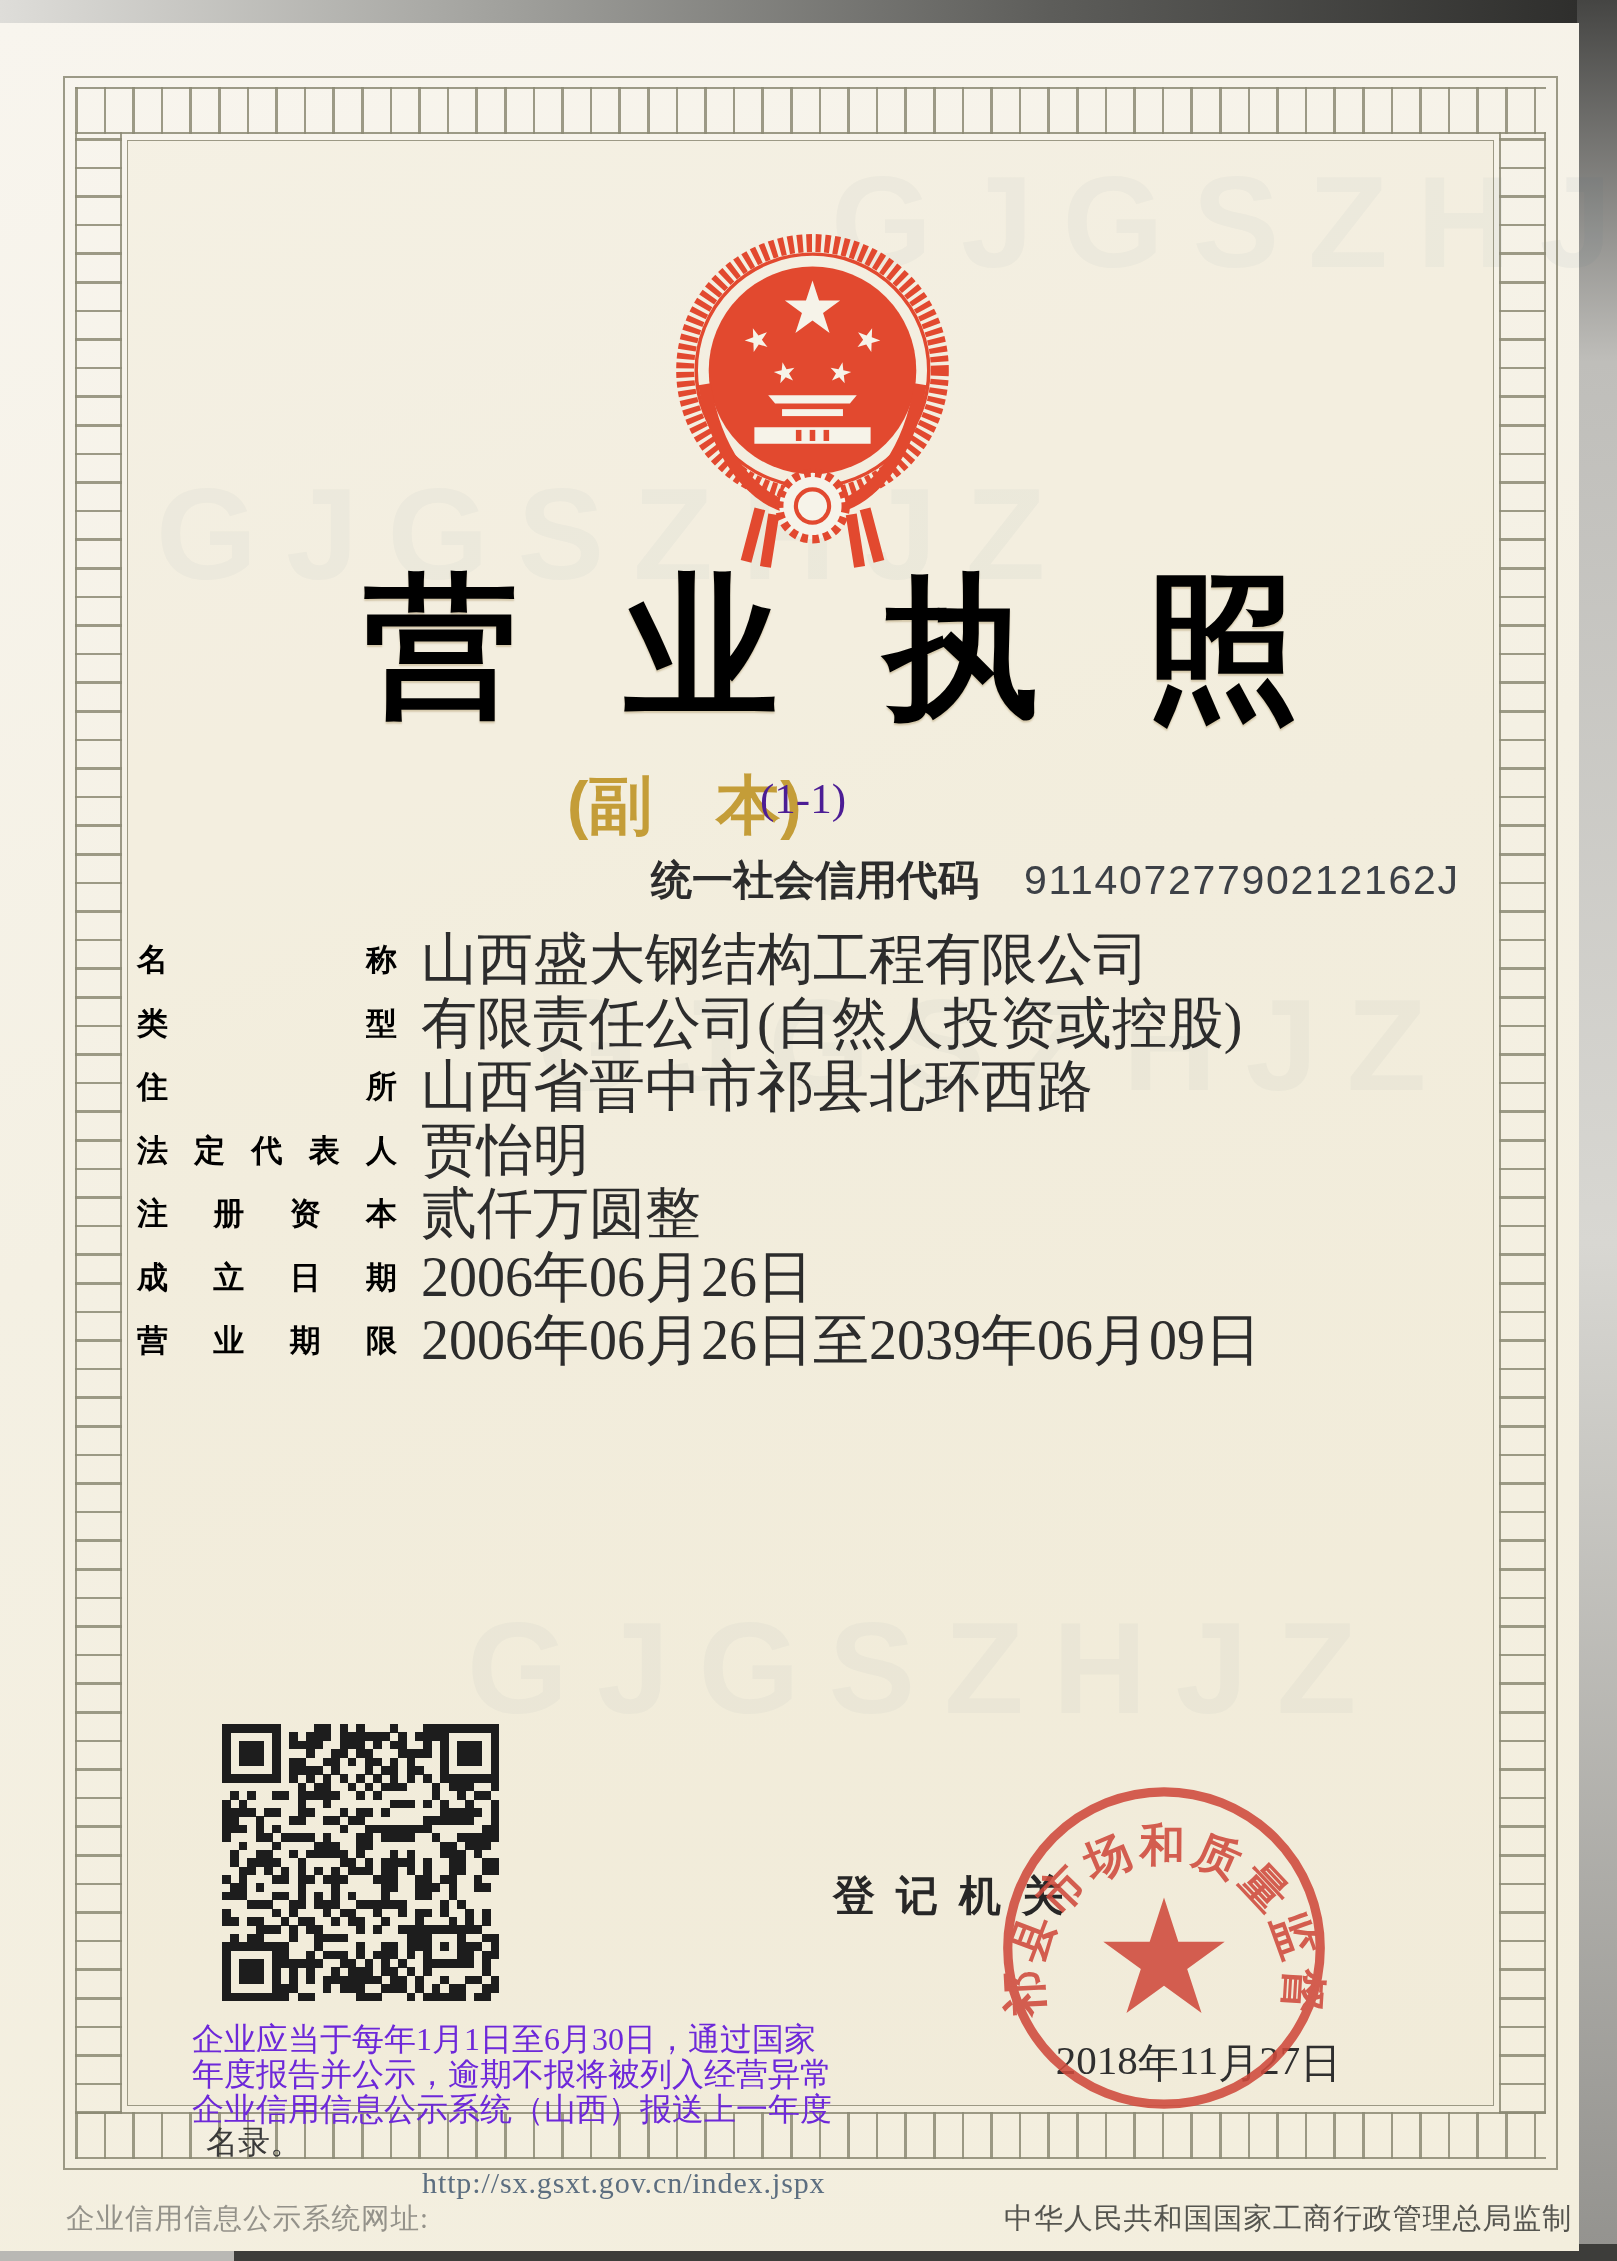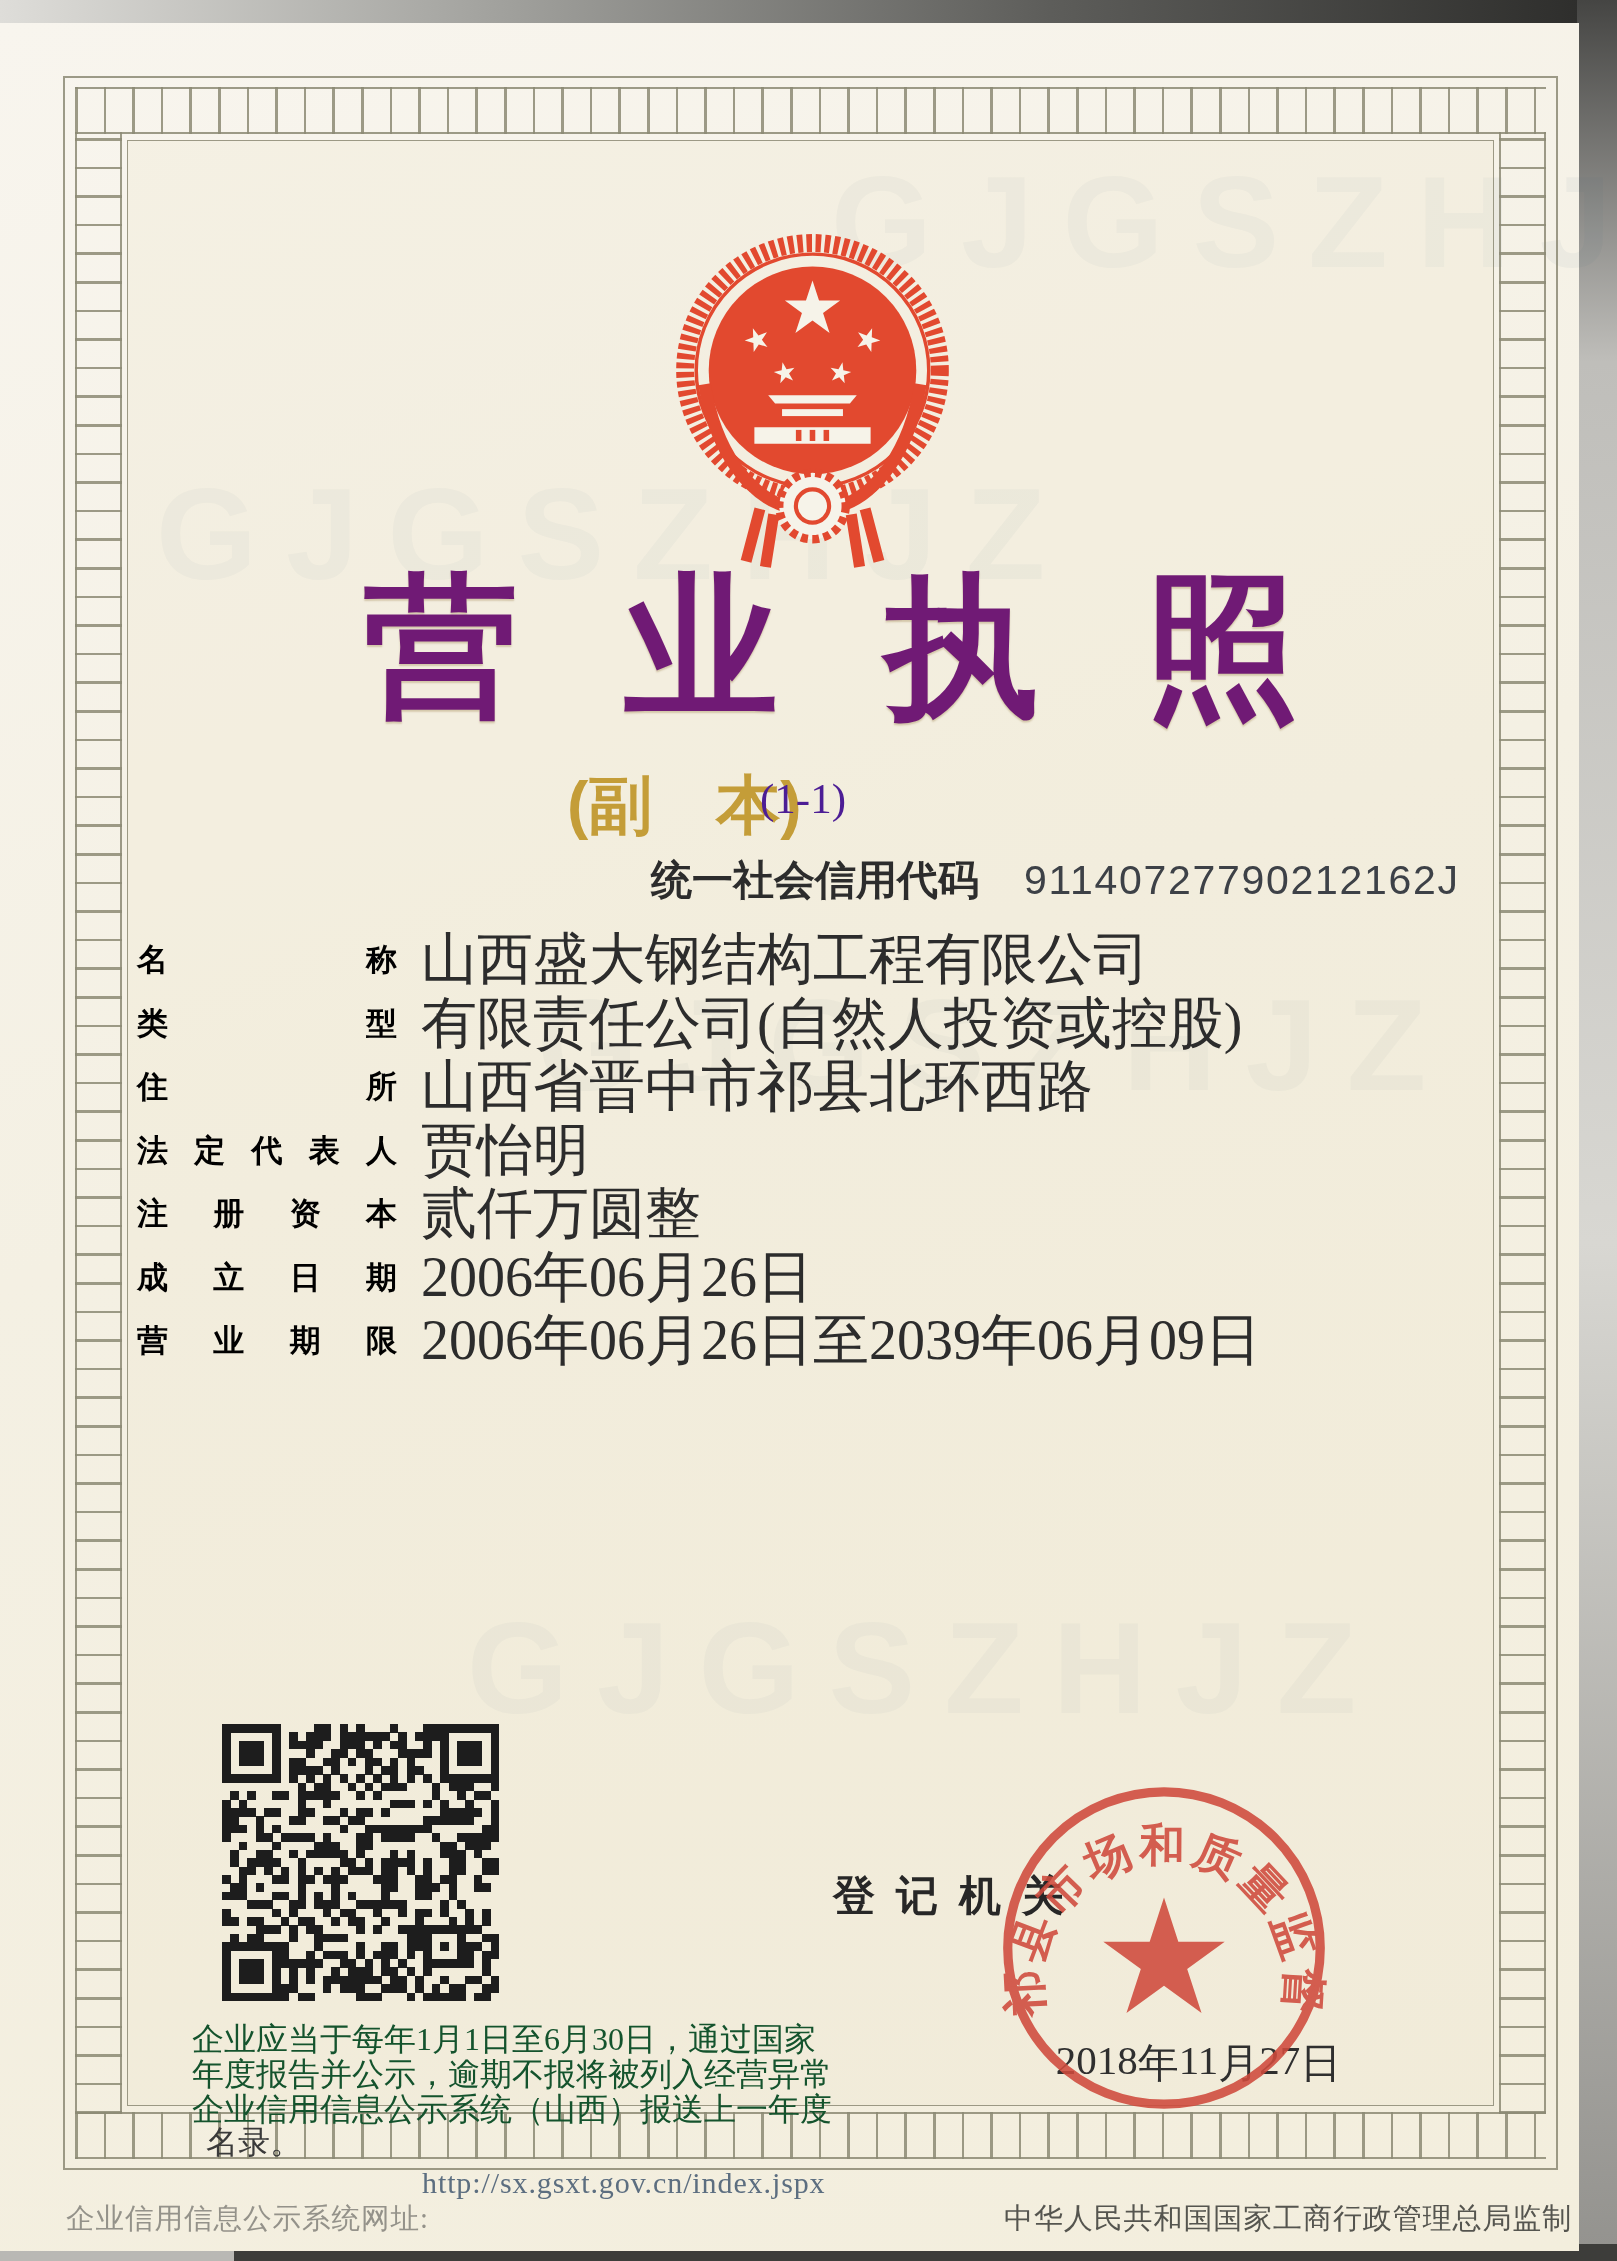--- a/index.html
+++ b/index.html
@@ -27,21 +27,21 @@
     background:repeating-linear-gradient(0deg,var(--bc) 0 2.6px,transparent 2.6px 28.6px);}
   .band.left{left:10.4px}.band.right{right:10.4px}
   .inner-line{position:absolute;inset:62px;border:1.7px solid var(--bc);background:rgba(238,229,203,.28);}
 
   .watermark{position:absolute;font-family:var(--sans);font-weight:700;font-size:130px;letter-spacing:29px;
     color:rgba(80,105,130,.055);z-index:1;white-space:nowrap;}
 
   .emblem{position:absolute;left:674px;top:232px;width:277px;height:346px;z-index:2;}
 
   .title{position:absolute;left:364px;top:564px;width:935px;z-index:2;
-    font-family:var(--sans);font-weight:700;font-size:154px;line-height:1.08;color:#701a75;
+    font-family:var(--sans);font-weight:700;font-size:154px;line-height:1.08;color:#000000;
     text-align:justify;text-align-last:justify;text-shadow:0 1.7px 1.7px rgba(120,85,10,.25);}
   .subtitle{position:absolute;left:567px;top:762px;z-index:2;
     font-family:var(--sans);font-weight:700;font-size:64px;color:#c49d38;}
   .pagination{position:absolute;left:760px;top:774px;z-index:2;font-size:43px;color:#4c1d95;}
 
   .credit{position:absolute;left:651px;top:853px;z-index:2;white-space:nowrap;}
   .credit .lbl{font-family:var(--sans);font-weight:700;font-size:41px;color:#2c2c2c;}
   .credit .code{font-family:Liberation Sans, sans-serif;font-size:41px;color:#3d4147;margin-left:45px;letter-spacing:1.7px;}
 
   .rows{position:absolute;left:137px;top:939px;width:1312px;z-index:2;}
@@ -53,21 +53,21 @@
 
   .qr{position:absolute;left:222px;top:1724px;width:277px;height:277px;z-index:2;}
 
   .reg-label{position:absolute;left:833px;top:1868px;z-index:3;white-space:nowrap;
     font-family:var(--sans);font-weight:700;font-size:42px;letter-spacing:21px;color:#272727;}
   .seal{position:absolute;left:996px;top:1780px;width:336px;height:336px;z-index:5;opacity:.88;}
   .date-line{position:absolute;left:977px;top:2036px;width:443px;display:flex;justify-content:center;
     z-index:4;font-size:41px;color:#2f2f2f;}
 
   .notice{position:absolute;left:192px;top:2022px;width:693px;z-index:3;
-    font-size:32px;line-height:35px;color:#14532d;}
+    font-size:32px;line-height:35px;color:#6d28d9;}
   .notice-last{position:absolute;left:206px;top:2121px;z-index:3;font-size:32px;color:#3a3a3a;}
 
   .url{position:absolute;left:422px;top:2166px;z-index:2;font-size:30px;letter-spacing:0.9px;color:#5c6e80;}
   .site-label{position:absolute;left:66px;top:2199px;z-index:2;font-size:28.6px;letter-spacing:0.9px;color:#94928a;}
   .issuer{position:absolute;left:1004px;top:2199px;z-index:2;font-size:29px;letter-spacing:0.9px;color:#55554f;}
 </style>
 </head>
 <body>
 
 <div class="stage">

